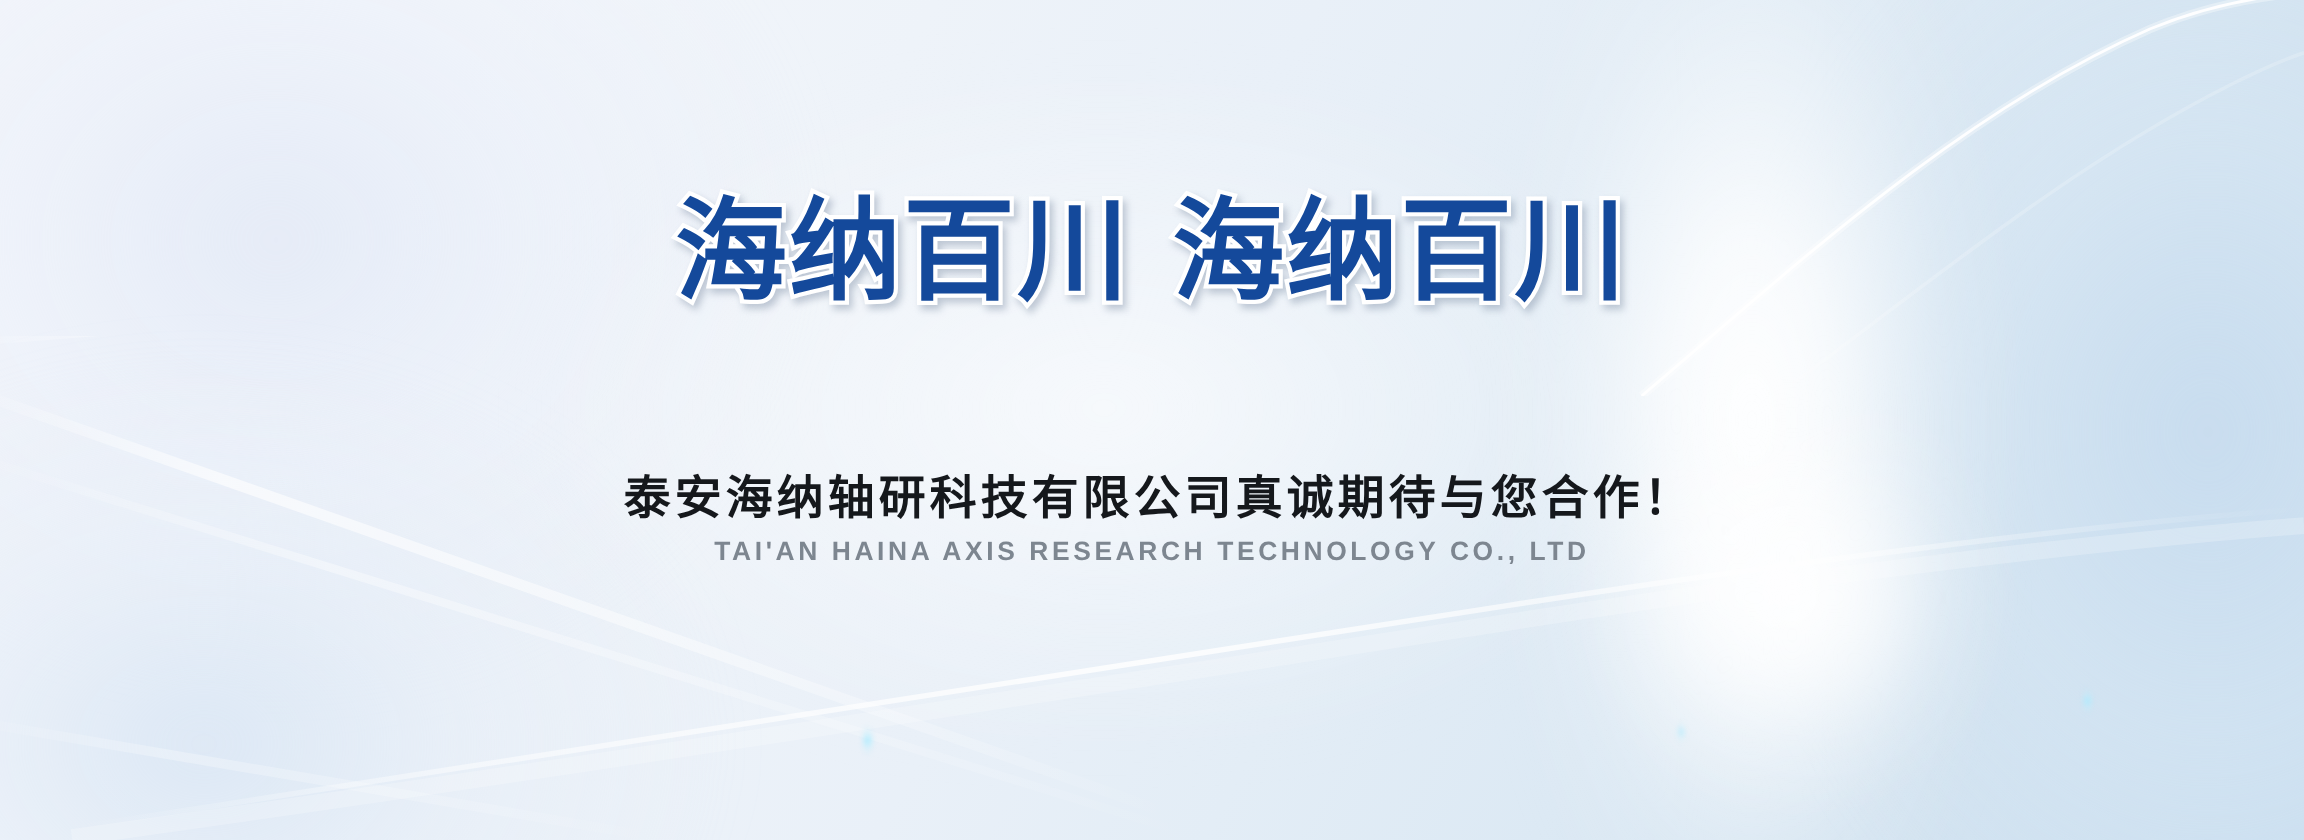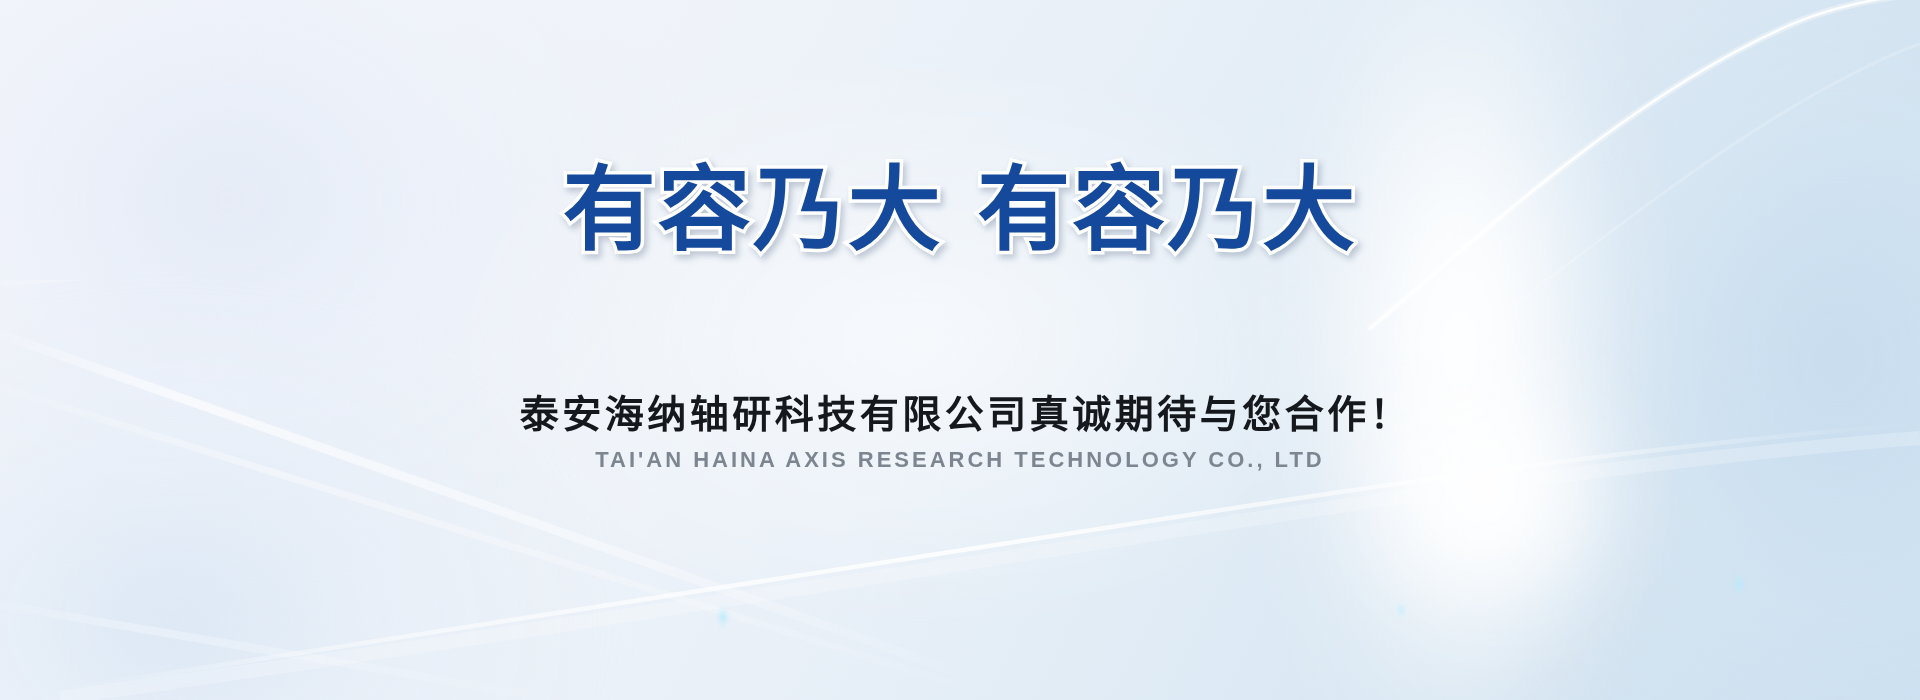--- a/index.html
+++ b/index.html
@@ -222,20 +222,20 @@
       <path d="M 60 290 C 420 236, 820 172, 1260 104 C 1520 64, 1760 36, 1920 24" fill="none" stroke="url(#sweep)" stroke-width="4.5"></path>
       <path d="M 60 298 C 420 248, 820 186, 1260 118 C 1520 78, 1760 50, 1920 38" fill="none" stroke="rgba(255,255,255,0.22)" stroke-width="14"></path>
     </svg>
 
     <div class="flare flare-a"></div>
     <div class="flare flare-b"></div>
     <div class="flare flare-c"></div>
   </div>
 
   <div class="content">
-    <div class="headline">有容乃大 有容乃大</div>
+    <div class="headline">海纳百川 海纳百川</div>
 
     <div class="tagline-cn">泰安海纳轴研科技有限公司真诚期待与您合作！</div>
 
     <div class="tagline-en">TAI'AN HAINA AXIS RESEARCH TECHNOLOGY CO., LTD</div>
   </div>
 
 </div>
 
 </body></html>

